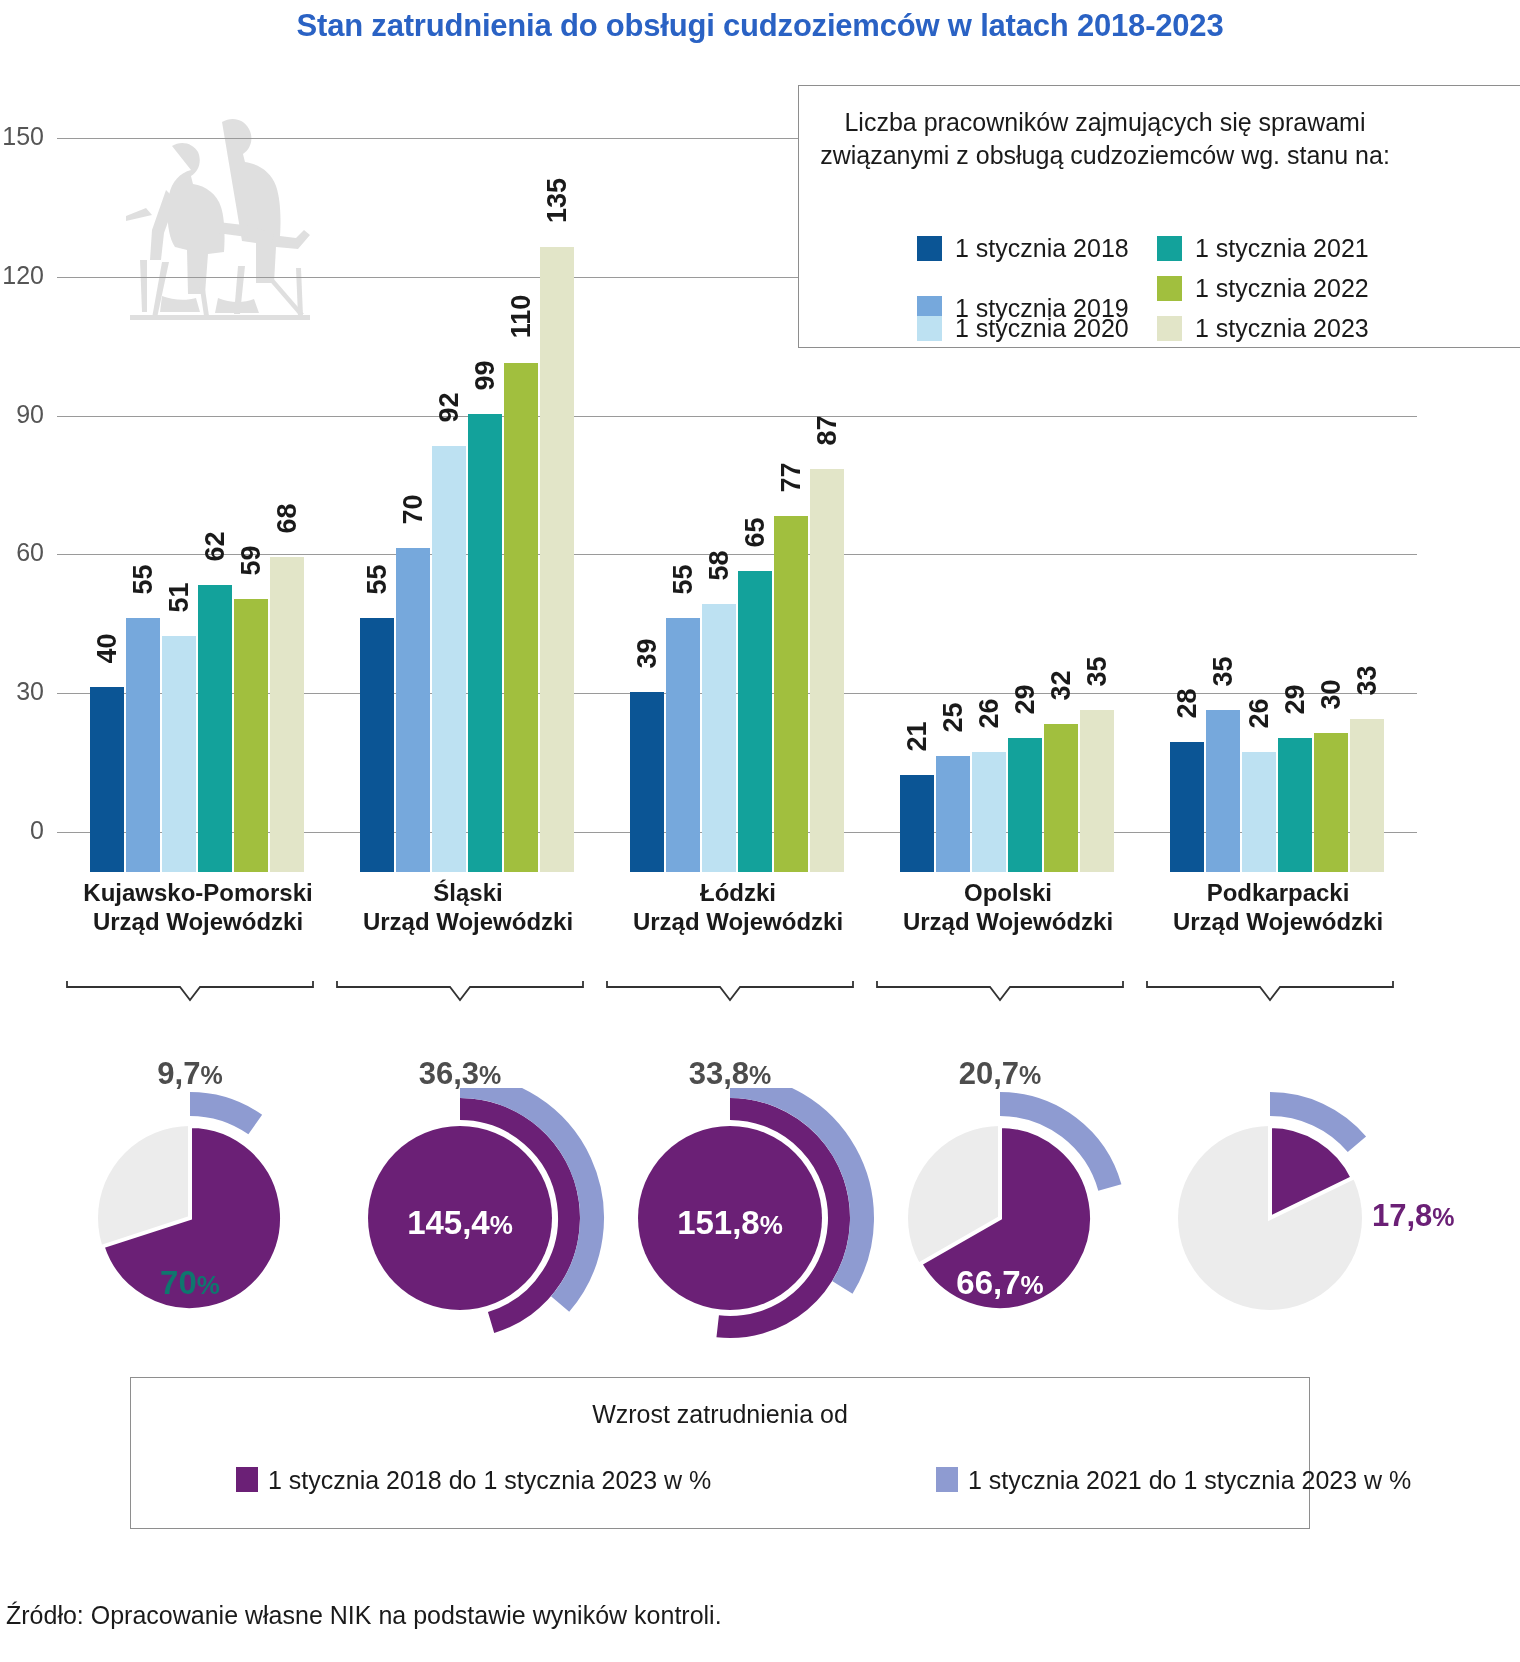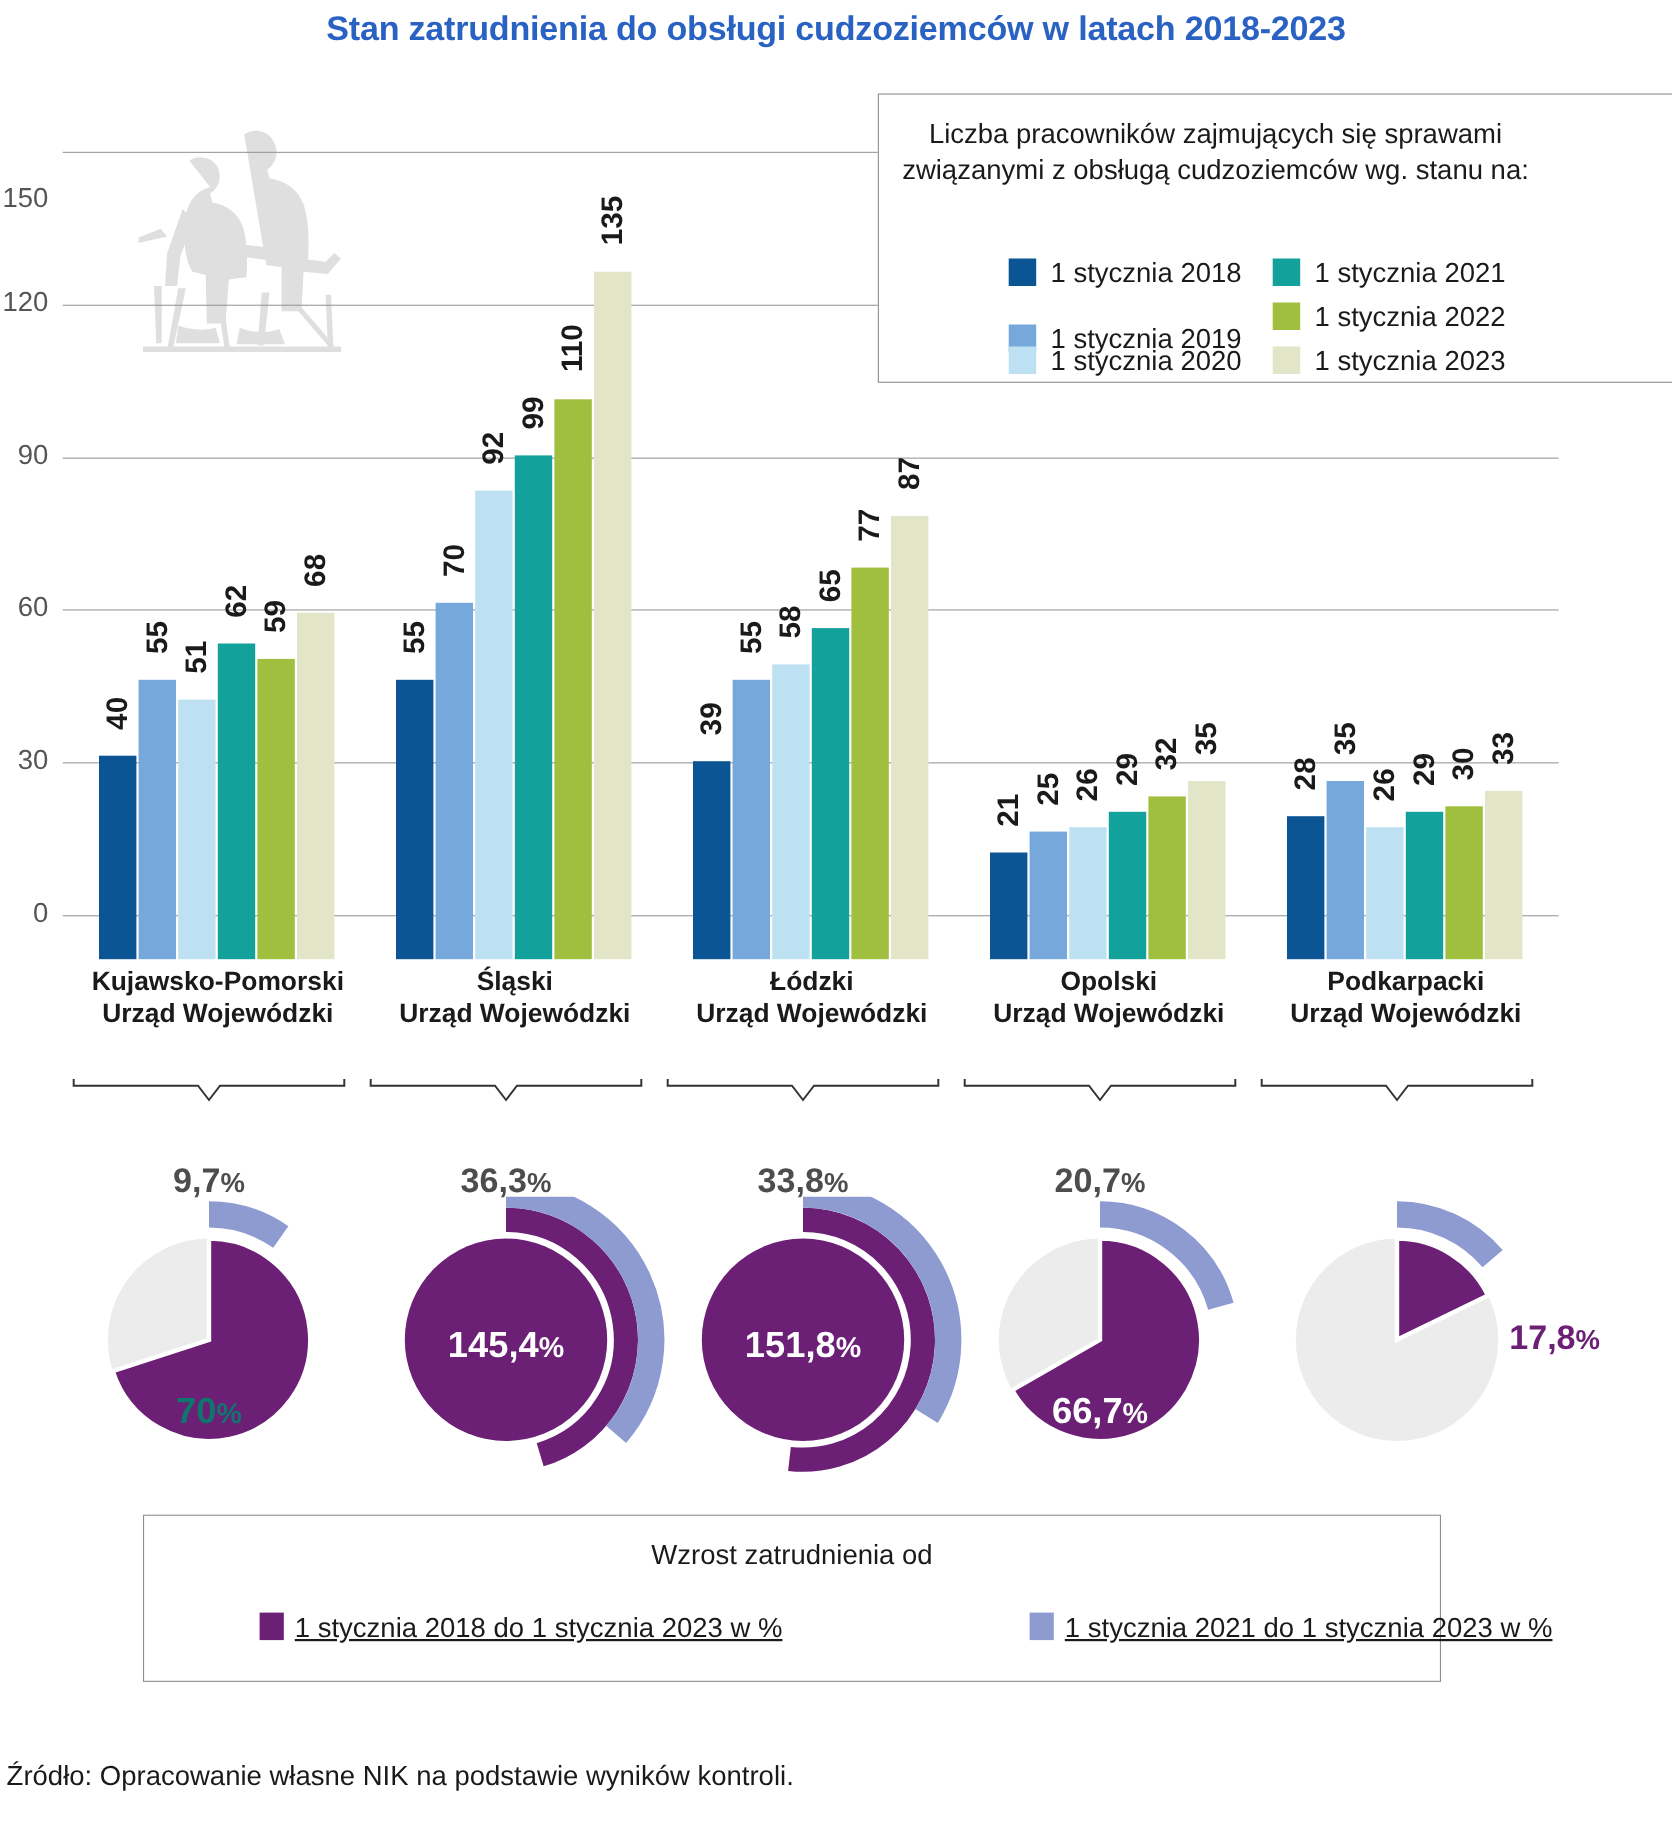--- a/index.html
+++ b/index.html
@@ -48,21 +48,21 @@
     position:absolute;text-align:center;color:#ffffff;font-weight:700;
     font-size:33px;white-space:nowrap;pointer-events:none;
   }
   .pie-center-label .pct{font-size:26px;}
   
   #bottomlegend{
     position:absolute;left:130px;top:1377px;width:1180px;height:152px;
     border:1px solid #8e8e8e;background:#fff;box-sizing:border-box;
   }
   #bl-title{position:absolute;top:22px;left:0;width:100%;text-align:center;font-size:25px;color:#1a1a1a;}
-  .bl-item{position:absolute;top:88px;font-size:25px;color:#1a1a1a;white-space:nowrap;text-decoration:underline;}
+  .bl-item{position:absolute;top:88px;font-size:25px;color:#1a1a1a;white-space:nowrap;}
   .bl-sw{display:inline-block;width:22px;height:25px;vertical-align:-3px;margin-right:10px;}
   
   #toplegend{
     position:absolute;left:798px;top:85px;width:728px;height:263px;
     border:1px solid #8e8e8e;background:#fff;box-sizing:border-box;
   }
   #tl-title{position:absolute;top:20px;left:14px;width:584px;text-align:center;font-size:25px;line-height:1.33;color:#1a1a1a;}
   .tl-item{position:absolute;font-size:25px;color:#1a1a1a;white-space:nowrap;}
   .tl-sw{display:inline-block;width:25px;height:25px;vertical-align:-4px;margin-right:13px;}
   #source{position:absolute;left:6px;top:1601px;font-size:25px;color:#1a1a1a;}
@@ -98,21 +98,21 @@
       <div class="ytick" style="top: 744px;">0</div>
       <div class="gridline" style="top: 621.2px;"></div>
       <div class="ytick" style="top: 605.2px;">30</div>
       <div class="gridline" style="top: 482.4px;"></div>
       <div class="ytick" style="top: 466.4px;">60</div>
       <div class="gridline" style="top: 343.6px;"></div>
       <div class="ytick" style="top: 327.6px;">90</div>
       <div class="gridline" style="top: 204.8px;"></div>
       <div class="ytick" style="top: 188.8px;">120</div>
       <div class="gridline" style="top: 66px;"></div>
-      <div class="ytick" style="top: 50px; margin-top: 44px;">150</div>
+      <div class="ytick" style="top: 50px;">150</div>
     </div>
   <div id="groups-host">
       <div class="group" style="left: 90px; width: 216px;">
         <div class="bar" style="left: 0px; height: 185.067px;">
           <div class="fill" style="height: 185.067px; background: rgb(11, 85, 149);"></div>
           <div class="vlab" style="bottom: 208.067px;">40</div>
         </div>
         <div class="bar" style="left: 36px; height: 254.467px;">
           <div class="fill" style="height: 254.467px; background: rgb(118, 168, 220);"></div>
           <div class="vlab" style="bottom: 277.467px;">55</div>

